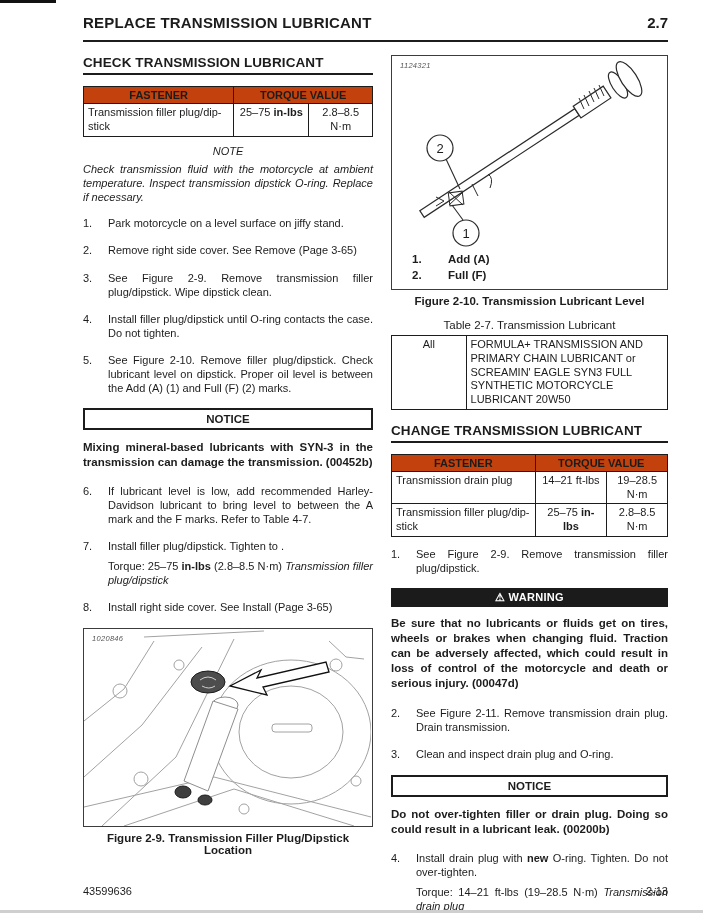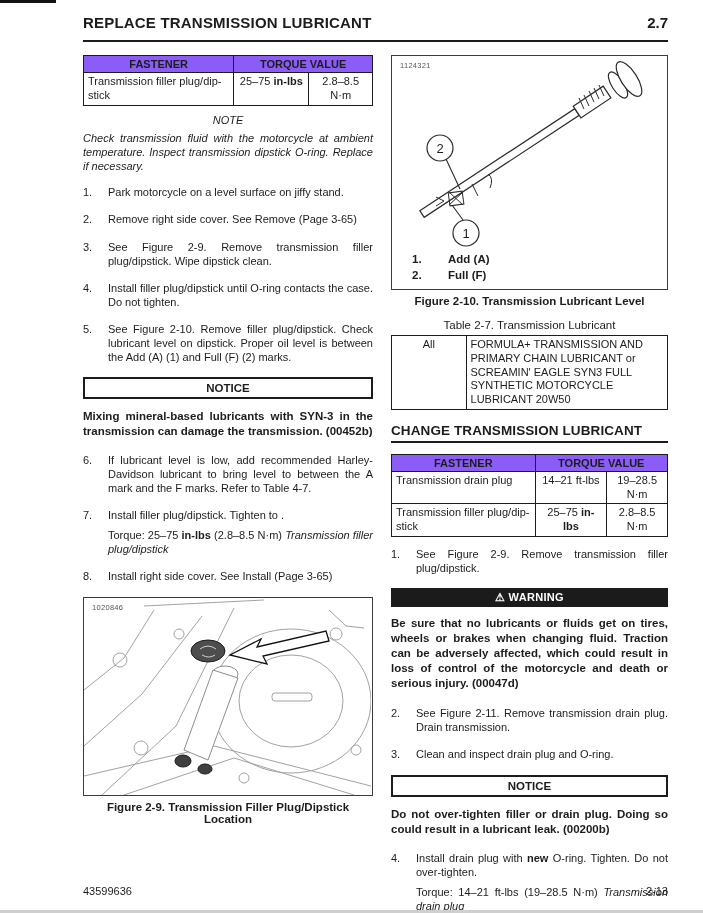--- a/index.html
+++ b/index.html
@@ -14,40 +14,40 @@
   .doc-header { display:flex; justify-content:space-between; align-items:flex-end;
     border-bottom:2px solid #1c1c1c; padding-bottom:9px; }
   .doc-title { font-size:15px; font-weight:bold; letter-spacing:0.2px; }
   .doc-section { font-size:15px; font-weight:bold; }
   .columns { display:flex; gap:18px; margin-top:13px; }
   .col-left { width:290px; flex:none; }
   .col-right { width:277px; flex:none; }
   h2.sec { font-size:13.5px; font-weight:bold; border-bottom:2px solid #1c1c1c;
     padding-bottom:3px; margin-bottom:11px; letter-spacing:0.1px; }
   table.t { width:100%; border-collapse:collapse; font-size:11px; margin-bottom:8px; }
-  table.t th { background:#8b5cf6; border:1px solid #1c1c1c; font-weight:bold;
+  table.t th { background:#c2410c; border:1px solid #1c1c1c; font-weight:bold;
     text-align:center; padding:2px 3px; font-size:11px; }
   table.t td { border:1px solid #1c1c1c; padding:2px 4px; vertical-align:top; line-height:1.25; }
   td.c { text-align:center; }
   .note-label { text-align:center; font-style:italic; font-size:11px; margin:6px 0 5px; }
   .note-body { font-style:italic; font-size:11px; text-align:justify; line-height:1.3; margin-bottom:12px; }
   .step { display:flex; font-size:11px; line-height:1.28; margin-bottom:13px; }
   .step .num { width:25px; flex:none; }
   .step .body { flex:1; text-align:justify; }
   .step .torque-line { margin-top:6px; }
   .b { font-weight:bold; }
   .i { font-style:italic; }
   .notice-box { border:2px solid #1c1c1c; text-align:center; font-weight:bold;
     font-size:11.5px; padding:3px 2px; margin:3px 0 10px; }
   .notice-body { font-weight:bold; font-size:11.5px; text-align:justify; line-height:1.3; margin-bottom:14px; }
   .warning-bar { background:#1b1b1b; color:#ffffff; text-align:center; font-weight:bold;
     font-size:11px; padding:3px 2px; margin:3px 0 9px; letter-spacing:0.3px; }
   .warning-body { font-weight:bold; font-size:11.5px; text-align:justify; line-height:1.3; margin-bottom:15px; }
   .figure-box { border:1px solid #3c3c3c; position:relative; background:#fff; }
-  .fig-id { position:absolute; top:5px; left:8px; font-size:7.5px; color:#555; letter-spacing:0.3px; }
+  .fig-id { position:absolute; top:5px; left:8px; font-size:7.5px; color:#555; letter-spacing:0.3px;font-style:italic; }
   .fig-caption { text-align:center; font-weight:bold; font-size:11.5px; margin:5px 0 12px; }
   .tbl-title { text-align:center; font-weight:normal; font-size:11.5px; margin-bottom:4px; }
   .legend { padding:0 0 6px 20px; font-size:11.5px; font-weight:bold; }
   .legend-row { display:flex; line-height:1.35; }
   .legend-row .lnum { width:36px; }
   .doc-footer { position:absolute; left:0; bottom:16px; width:703px;
     padding:0 35px 0 83px; display:flex; justify-content:space-between; font-size:11px; }
   .bottom-rule { position:absolute; bottom:0; left:0; width:703px; height:3px; background:#cfcfcf; }
   svg { display:block; }
 </style>
@@ -59,20 +59,21 @@
 
   <div class="content">
     <div class="doc-header">
       <span class="doc-title">REPLACE TRANSMISSION LUBRICANT</span>
       <span class="doc-section">2.7</span>
     </div>
 
     <div class="columns">
 
       <div class="col-left">
+        <h2 class="sec">CHECK TRANSMISSION LUBRICANT</h2>
 
         <table class="t">
           <colgroup>
               <col style="width:52%">
               <col style="width:26%">
               <col style="width:22%">
             </colgroup>
           <tbody>
               <tr>
             <th>FASTENER</th>

